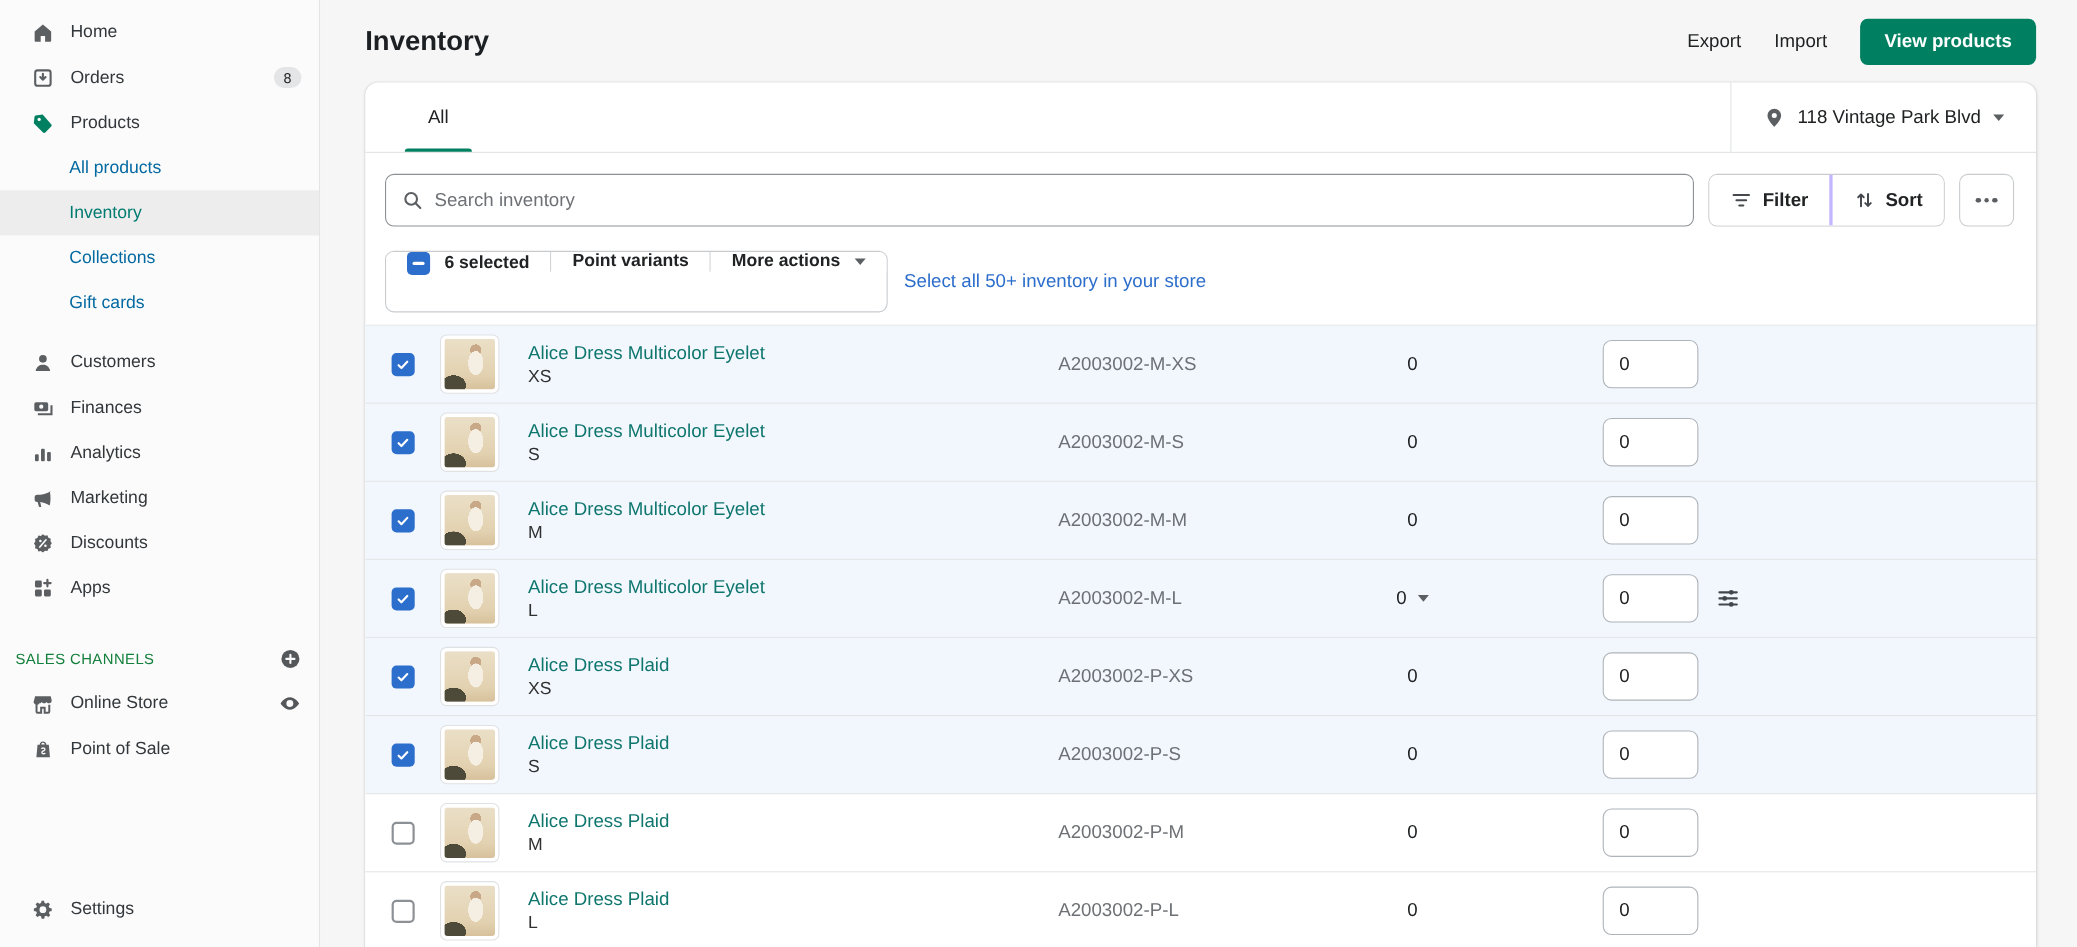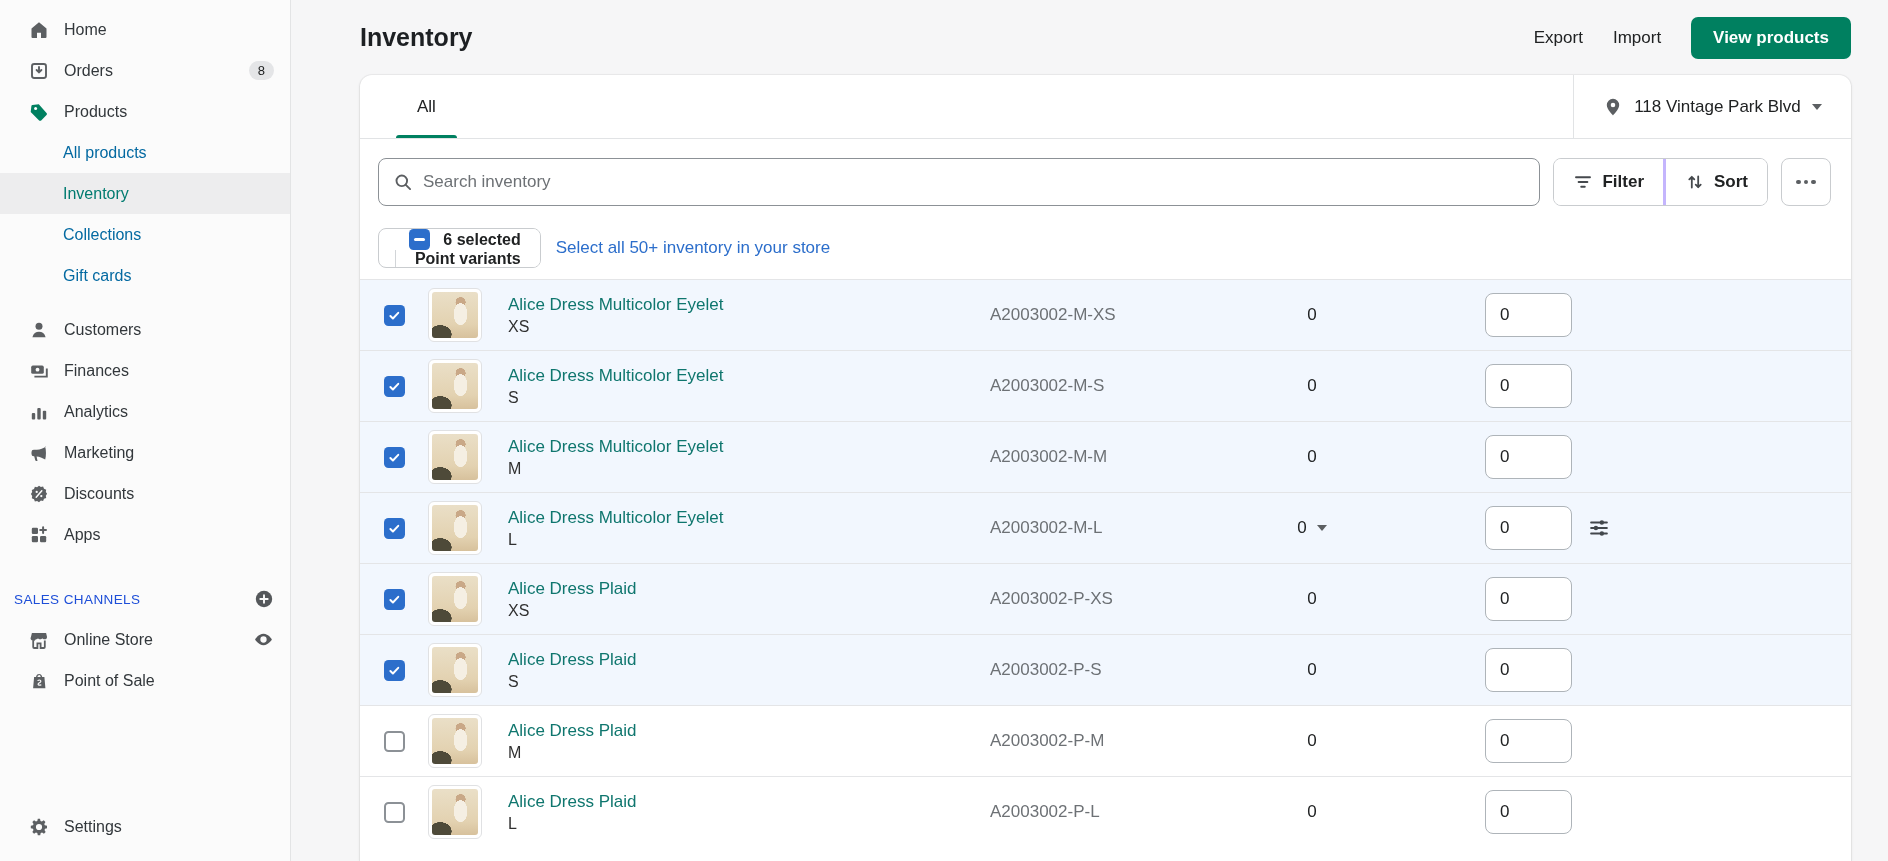--- a/index.html
+++ b/index.html
@@ -1,33 +1,33 @@
 <!DOCTYPE html>
 <html><head>
 <meta charset="utf-8">
 <style>
   * { margin:0; padding:0; box-sizing:border-box; }
   html,body { width:1888px; height:861px; overflow:hidden; }
   body { font-family:"Liberation Sans", sans-serif; background:#f6f6f7; color:#202223; }
-  .app { display:flex; width:100%; height:100%;gap:28px; }
+  .app { display:flex; width:100%; height:100%; }
 
   
   .sidebar { width:291px; flex:none; background:#fbfbfb; border-right:1px solid #e3e4e5;
              display:flex; flex-direction:column; padding-top:9px; }
   .nav-item { height:41px; display:flex; align-items:center; gap:15px;
               padding:0 16px 0 29px; font-size:16px; font-weight:500; color:#32373b; cursor:pointer; }
   .nav-item .ic { width:20px; height:20px; flex:none; color:#5c5f62; display:flex; }
   .nav-item .ic svg { width:20px; height:20px; }
   .nav-item.sub { padding-left:63px; font-weight:400; color:#0369a1; }
   .nav-item.active-sub { background:#ededee; color:#007b70; font-weight:500; }
   .badge { margin-left:auto; background:#e4e5e7; color:#202223; font-size:13px; font-weight:400;
            border-radius:11px; padding:3px 9px; line-height:1; }
   .group-gap { height:13px; }
   .sc-header { margin-top:24px; height:40px; display:flex; align-items:center;
-               padding:0 16px 0 14px; font-size:13.5px; letter-spacing:.4px; color:#1d4ed8; font-weight:500; }
+               padding:0 16px 0 14px; font-size:13.5px; letter-spacing:.4px; color:#15803d; font-weight:500; }
   .sc-header .plus { margin-left:auto; width:20px; height:20px; color:#55585b; cursor:pointer; }
   .eye { margin-left:auto; width:21px; height:21px; color:#55585b; cursor:pointer; }
   .settings-item { margin-top:auto; margin-bottom:14px; }
 
   
   .main { flex:1; display:flex; flex-direction:column; padding:0 37px 0 41px; min-width:0; }
   .page-header { height:75px; flex:none; display:flex; align-items:center; }
   .page-title { font-size:25px; font-weight:700; color:#1d2023; }
   .header-actions { margin-left:auto; display:flex; align-items:center; gap:30px; }
   .txt-btn { background:none; border:none; font-family:inherit; font-size:17px; color:#202223; cursor:pointer; }
@@ -58,22 +58,22 @@
                background:#fff; overflow:hidden; flex:none; }
   .seg-btn { display:flex; align-items:center; gap:9px; padding:0 19px; background:#fff; border:none;
              font-family:inherit; font-size:17px; font-weight:600; color:#202223; cursor:pointer; }
   .seg-btn + .seg-btn { border-left:3px solid #c4b5fd; }
   .seg-btn .ic { width:20px; height:20px; color:#45494d; }
   .ellipsis-btn { width:50px; height:48px; border:1px solid #c9cccf; border-radius:8px; background:#fff;
                   display:flex; align-items:center; justify-content:center; gap:3px; cursor:pointer; flex:none; }
   .ellipsis-btn i { width:4.5px; height:4.5px; border-radius:50%; background:#5c5f62; }
 
   .bulkbar { display:flex; align-items:center; gap:15px; margin:22px 20px 11px 18px; flex:none; }
-  .bulk-group { display:flex; align-items:flex-end; height:40px; border:1px solid #c9cccf; border-radius:8px;
-                background:#fff; overflow:hidden;flex-direction:column; }
+  .bulk-group { display:flex; align-items:flex-start; height:56px; border:1px solid #c9cccf; border-radius:8px;
+                background:#fff; overflow:hidden; }
   .bulk-seg { display:flex; align-items:center; gap:13px; padding:0 19px; font-size:16px; font-weight:600;
               color:#202223; cursor:pointer; background:#fff; border:none; font-family:inherit; }
   .bulk-seg + .bulk-seg { border-left:1px solid #d2d5d8; }
   .bulk-link { background:none; border:none; font-family:inherit; font-size:17px; color:#2c6ecb; cursor:pointer; }
 
   .caret { width:0; height:0; border-left:5.5px solid transparent; border-right:5.5px solid transparent;
            border-top:6.5px solid #5c5f62; display:inline-block; }
 
   
   .cb { width:21px; height:21px; border-radius:4.5px; flex:none; display:flex; align-items:center;

